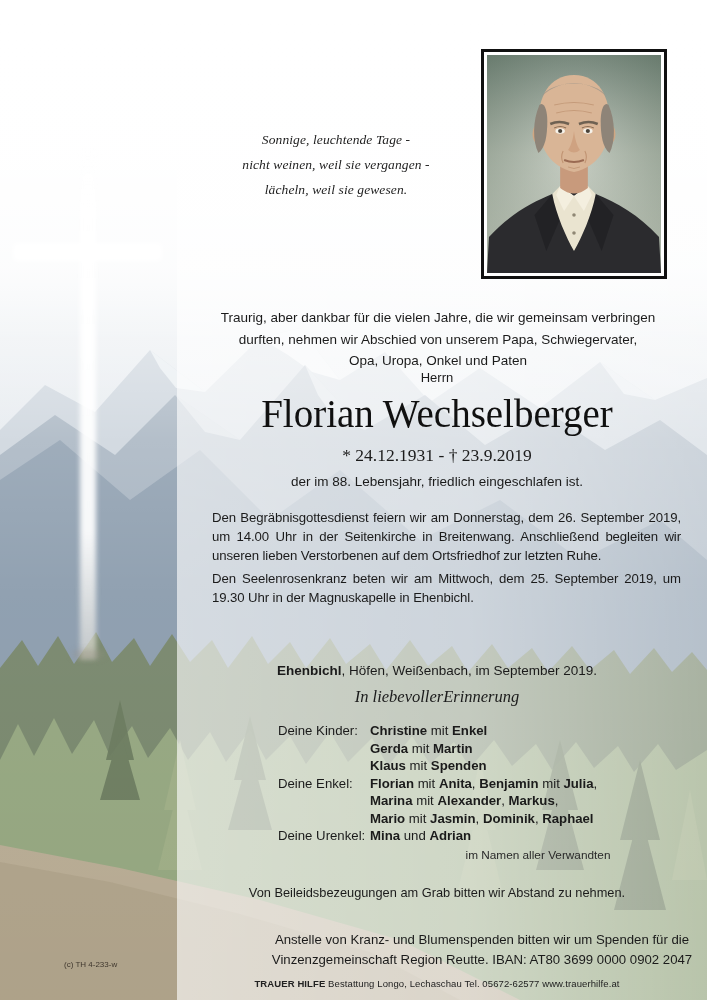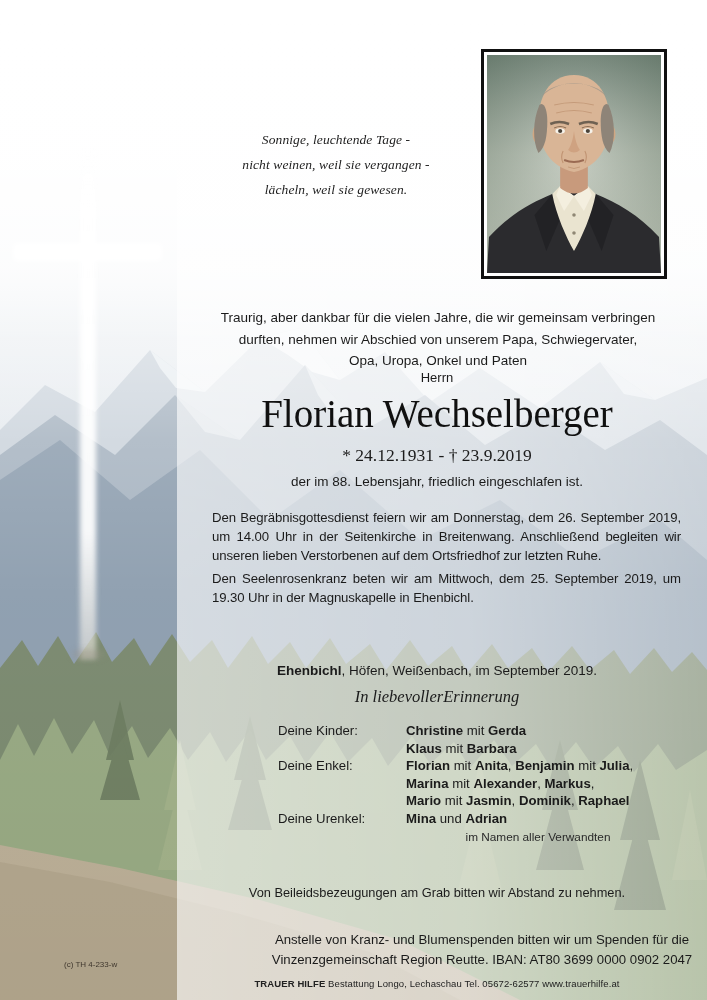--- a/index.html
+++ b/index.html
@@ -71,21 +71,21 @@
   .sp1 { top:509px; }
   .sp2 { top:570px; }
   .sp3 { top:612px; }
   .place-line { left:177px; top:663px; width:520px; font-size:13.5px; }
   .place-line .b { font-weight:bold; }
   .remembrance {
     left:177px; top:687px; width:520px;
     font-family:"Liberation Serif", serif; font-style:italic; font-size:16.5px;
   }
   .family { left:278px; top:722px; width:400px; font-size:13.2px; line-height:17.5px; }
-  .fam-row { display:flex;gap:36px; }
+  .fam-row { display:flex; }
   .fam-label { width:92px; flex:0 0 92px; }
   .fam-lines { flex:1; }
   .family .b { font-weight:bold; }
   .fam-note { margin-left:120px; font-size:11.8px; line-height:16px; margin-top:2px; color:#2a2a2a;text-align:center; }
   .condolence { left:177px; top:885px; width:520px; font-size:12.8px; }
   .donation { left:177px; top:930px; width:520px; font-size:13.2px; line-height:19.5px;margin-left:45px; }
   .footer-line { left:177px; top:978px; width:520px; font-size:9.5px; color:#222; letter-spacing:0.1px;text-align:center; }
   .footer-line .b { font-weight:bold; }
   .copyright { left:64px; top:960px; font-size:8px; color:#40382e; }
 </style>
@@ -238,22 +238,23 @@
     <span class="b">Ehenbichl</span><span>, Höfen, Weißenbach, im September 2019.</span>
   </div>
 
   <div class="tb remembrance center">In liebevollerErinnerung</div>
 
   <div class="tb family">
     <div id="family-rows">
         <div class="fam-row">
           <div class="fam-label">Deine Kinder:</div>
           <div class="fam-lines">
-            <div><span class="b">Christine</span><span> mit </span><span class="b">Gerda</span></div>
-            <div><span class="b">Klaus</span><span> mit </span><span class="b">Barbara</span></div>
+            <div><span class="b">Christine</span><span> mit </span><span class="b">Enkel</span></div>
+            <div><span class="b">Gerda</span><span> mit </span><span class="b">Martin</span></div>
+            <div><span class="b">Klaus</span><span> mit </span><span class="b">Spenden</span></div>
           </div>
         </div>
         <div class="fam-row">
           <div class="fam-label">Deine Enkel:</div>
           <div class="fam-lines">
             <div><span class="b">Florian</span><span> mit </span><span class="b">Anita</span><span>, </span><span class="b">Benjamin</span><span> mit </span><span class="b">Julia</span><span>,</span></div>
             <div><span class="b">Marina</span><span> mit </span><span class="b">Alexander</span><span>, </span><span class="b">Markus</span><span>,</span></div>
             <div><span class="b">Mario</span><span> mit </span><span class="b">Jasmin</span><span>, </span><span class="b">Dominik</span><span>, </span><span class="b">Raphael</span></div>
           </div>
         </div>

